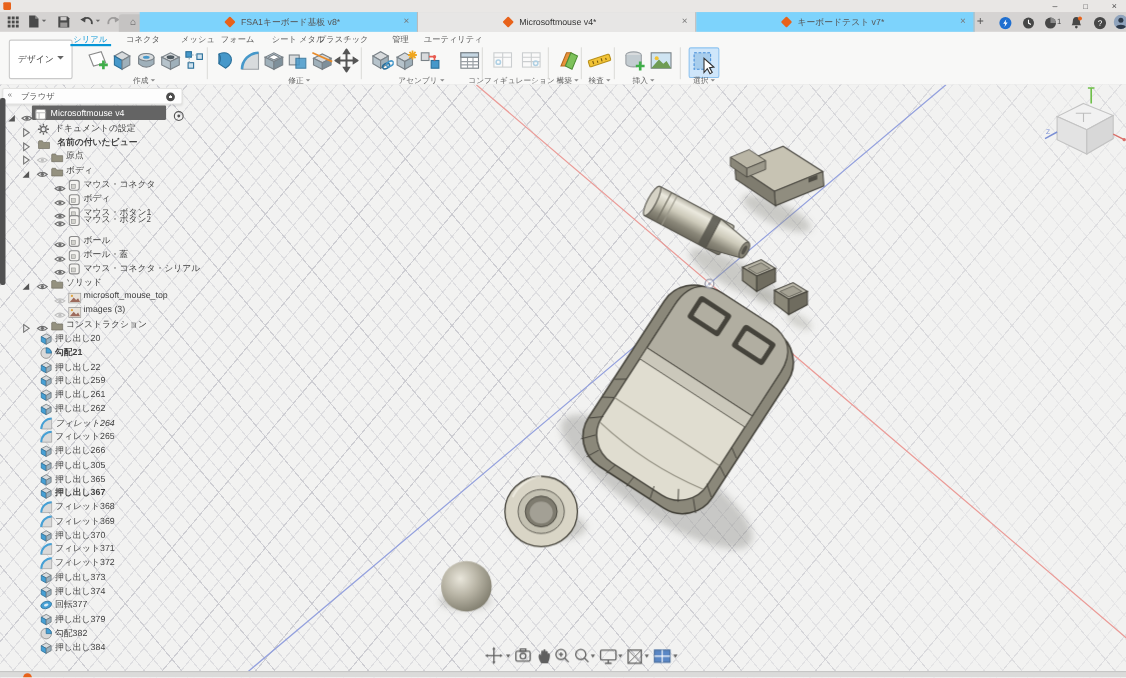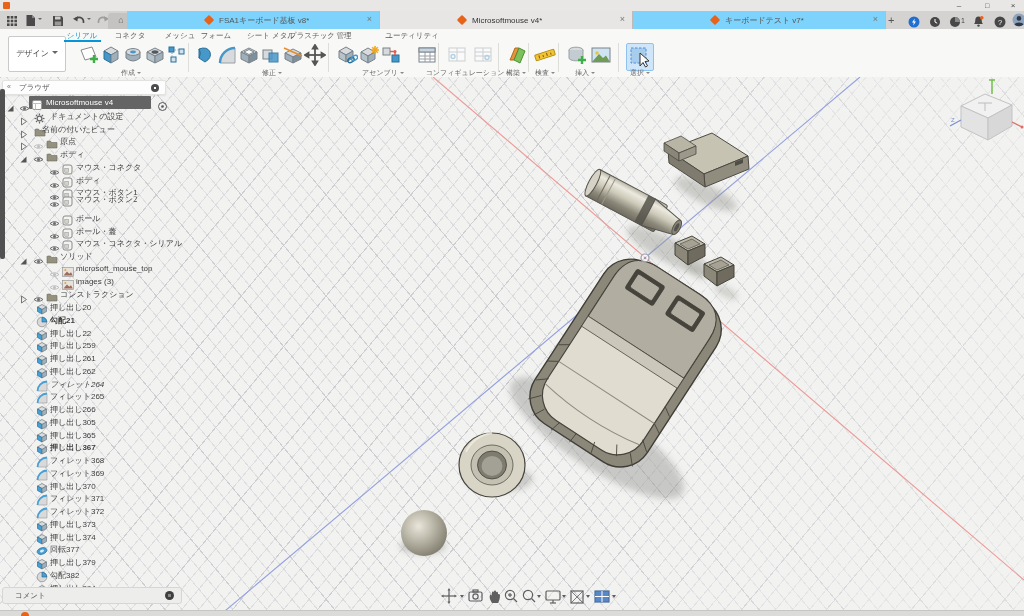--- a/index.html
+++ b/index.html
@@ -200,21 +200,21 @@
 
   <div id="ribbon">
     <div id="design-btn">デザイン</div>
     <div id="rtabs">
         <span class="rtab active" style="left: 82px;">シリアル</span>
         <span class="rtab" style="left: 130px;">コネクタ</span>
         <span class="rtab" style="left: 180px;">メッシュ</span>
         <span class="rtab" style="left: 216px;">フォーム</span>
         <span class="rtab" style="left: 271px;">シート メタル</span>
         <span class="rtab" style="left: 312px;">プラスチック</span>
-        <span class="rtab" style="left: 344px;">管理</span>
+        <span class="rtab" style="left: 364px;">管理</span>
         <span class="rtab" style="left: 412px;">ユーティリティ</span>
       </div>
     <div id="rtab-underline"></div>
 
     <div class="ricon" style="left:78px">
       <svg width="22" height="22" viewBox="0 0 22 22">
           <polygon points="3,6 14,3 18,13 7,16" fill="#fff" stroke="#8a8a8a"></polygon>
           <rect x="12" y="11" width="8" height="8" fill="none"></rect>
           <path d="M16 11 V19 M12 15 H20" stroke="#3fae49" stroke-width="2.4"></path>
         </svg>
@@ -581,21 +581,21 @@
             </svg></span>
           <span class="tlabel" style="left: 50px;">ドキュメントの設定</span>
         </div>
         <div class="trow" style="top: 45.5px;">
           <span class="tri" style="left: 19px;"><svg width="9" height="9" viewBox="0 0 9 9">
               <polygon points="2.5,1 7.5,4.5 2.5,8" fill="none" stroke="#777"></polygon>
             </svg></span>
           <span class="ticn" style="left: 34px;"><svg width="12" height="10" viewBox="0 0 12 10">
               <path d="M1 2.5 L1 9 L11 9 L11 3.5 L5.5 3.5 L4.5 2 L1.5 2 Z" fill="#94917f" stroke="#6e6b5e" stroke-width=".6"></path>
             </svg></span>
-          <span class="tlabel" style="left: 42px;">名前の付いたビュー</span>
+          <span class="tlabel" style="left: 52px; font-weight: bold;">名前の付いたビュー</span>
         </div>
         <div class="trow" style="top: 58.25px;">
           <span class="tri" style="left: 19px;"><svg width="9" height="9" viewBox="0 0 9 9">
               <polygon points="2.5,1 7.5,4.5 2.5,8" fill="none" stroke="#777"></polygon>
             </svg></span>
           <span class="eye" style="left: 33px;"><svg width="11" height="9" viewBox="0 0 11 9">
               <path d="M1 4.5 Q5.5 0.8 10 4.5 Q5.5 8.2 1 4.5 Z" fill="none" stroke="#bfbfbf"></path>
               <circle cx="5.5" cy="4.5" r="1.5" fill="#bfbfbf"></circle>
             </svg></span>
           <span class="ticn" style="left: 46px;"><svg width="12" height="10" viewBox="0 0 12 10">
@@ -913,24 +913,20 @@
         <div class="trow" style="top: 504.5px;">
           <span class="ticn" style="left: 36px;"><svg width="12" height="12" viewBox="0 0 12 12">
               <polygon points="1.5,4 6,1.5 10.5,4 6,6.5" fill="#d9dcde" stroke="#6f777c" stroke-width=".7"></polygon>
               <polygon points="1.5,4 6,6.5 6,11 1.5,8.5" fill="#46a0d5" stroke="#2a6f99" stroke-width=".7"></polygon>
               <polygon points="6,6.5 10.5,4 10.5,8.5 6,11" fill="#9cb2bf" stroke="#6f777c" stroke-width=".7"></polygon>
             </svg></span>
           <span class="tlabel" style="left: 50px;">押し出し384</span>
         </div>
       </div>
 
-    <div id="comment-bar">
-      <span class="c-label">コメント</span>
-      <span class="c-icon"></span>
-    </div>
 
     <svg id="navbar-svg" width="190" height="20" viewBox="0 0 190 20">
       <g stroke="#5f5f5f" stroke-width="1.2" fill="none">
         <g>
           <line x1="9" y1="3" x2="9" y2="15"></line>
             <line x1="3" y1="9" x2="15" y2="9"></line>
           <polygon points="9,1 7.5,3.5 10.5,3.5" fill="#5f5f5f" stroke="none"></polygon>
           <polygon points="9,17 7.5,14.5 10.5,14.5" fill="#5f5f5f" stroke="none"></polygon>
           <polygon points="1,9 3.5,7.5 3.5,10.5" fill="#5f5f5f" stroke="none"></polygon>
           <polygon points="17,9 14.5,7.5 14.5,10.5" fill="#5f5f5f" stroke="none"></polygon>

